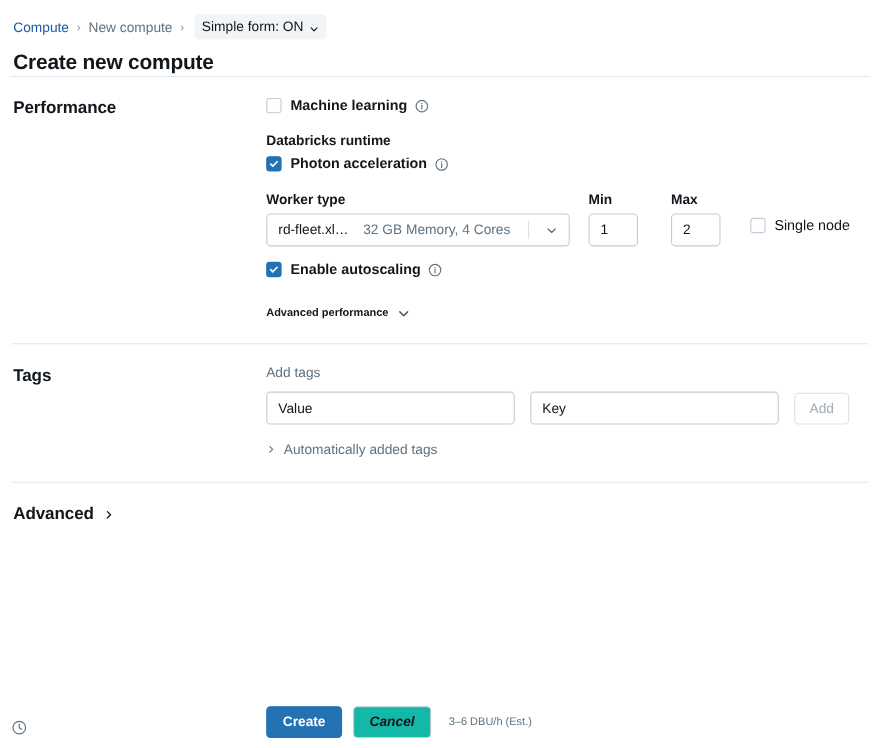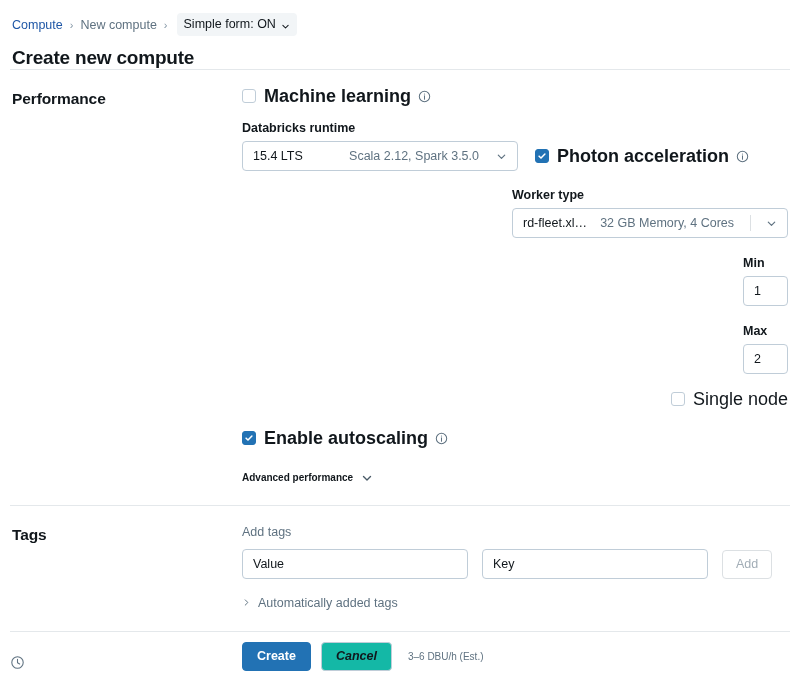--- a/index.html
+++ b/index.html
@@ -176,21 +176,21 @@
     align-items: center;
     justify-content: center;
   }
   .cb.checked {
     background: #2272B4;
     border-color: #2272B4;
   }
   .cb.checked svg { display: block; }
   .cb svg { display: none; }
   .cb-label {
-    font-size: 18px;
+    font-size: 13px;
     font-weight: 700;
     color: #11171C;
     line-height: 16px;
     white-space: nowrap;
   }
 
   .info-icon {
     width: 13px;
     height: 13px;
     color: #5F7281;
@@ -346,29 +346,20 @@
               <circle cx="7" cy="7" r="5.6"></circle>
               <path d="M7 6.1 L7 9.9" stroke-linecap="round"></path>
               <circle cx="7" cy="4.3" r="0.65" fill="currentColor" stroke="none"></circle>
             </svg>
         </span>
       </div>
 
       <div style="margin-top:16px;">
         <div class="field-label">Databricks runtime</div>
         <div class="row" style="align-items:center; gap:17px;">
-          <div class="input select w-input">
-            <span class="val">15.4 LTS</span>
-            <span class="hint">Scala 2.12, Spark 3.5.0</span>
-            <span class="chev" style="margin-left:8px;">
-              <svg viewBox="0 0 12 12" width="11" height="11" fill="none" stroke="currentColor" stroke-width="1.3" stroke-linecap="round" stroke-linejoin="round">
-                  <path d="M2.5 4.5 L6 8 L9.5 4.5"></path>
-                </svg>
-            </span>
-          </div>
           <div class="row" style="align-items:center; gap:7px;">
             <span class="cb-wrap">
               <span class="cb checked">
                 <svg viewBox="0 0 12 12" width="10" height="10" fill="none" stroke="#fff" stroke-width="1.8" stroke-linecap="round" stroke-linejoin="round">
                     <path d="M2.5 6.2 L4.8 8.5 L9.5 3.6"></path>
                   </svg>
               </span>
               <span class="cb-label">Photon acceleration</span>
             </span>
             <span class="info-icon">
@@ -376,21 +367,21 @@
                   <circle cx="7" cy="7" r="5.6"></circle>
                   <path d="M7 6.1 L7 9.9" stroke-linecap="round"></path>
                   <circle cx="7" cy="4.3" r="0.65" fill="currentColor" stroke="none"></circle>
                 </svg>
             </span>
           </div>
         </div>
       </div>
 
       <div style="margin-top:16px;">
-        <div class="row" style="gap:17px; align-items:flex-end;flex-direction:column;">
+        <div class="row" style="gap:17px; align-items:flex-end;">
           <div style="width:276px;">
             <div class="field-label" style="margin-bottom:5px;">Worker type</div>
             <div class="input select" style="width:276px;">
               <span class="val">rd-fleet.xlarge</span>
               <span class="hint">32 GB Memory, 4 Cores</span>
               <span class="sep"></span>
               <span class="chev">
                 <svg viewBox="0 0 12 12" width="11" height="11" fill="none" stroke="currentColor" stroke-width="1.3" stroke-linecap="round" stroke-linejoin="round">
                     <path d="M2.5 4.5 L6 8 L9.5 4.5"></path>
                   </svg>

